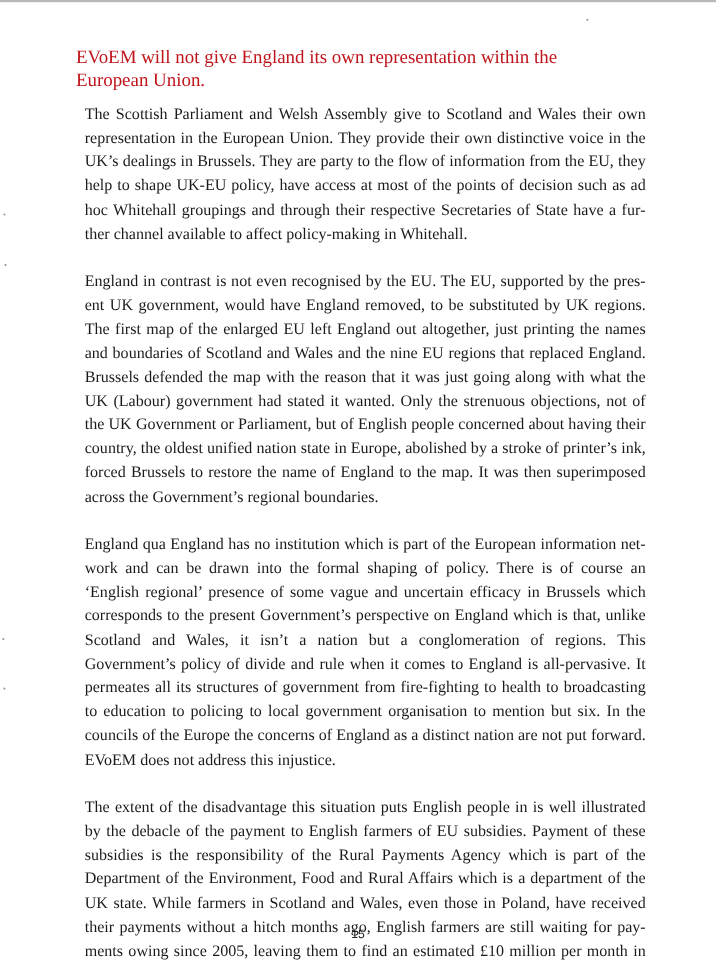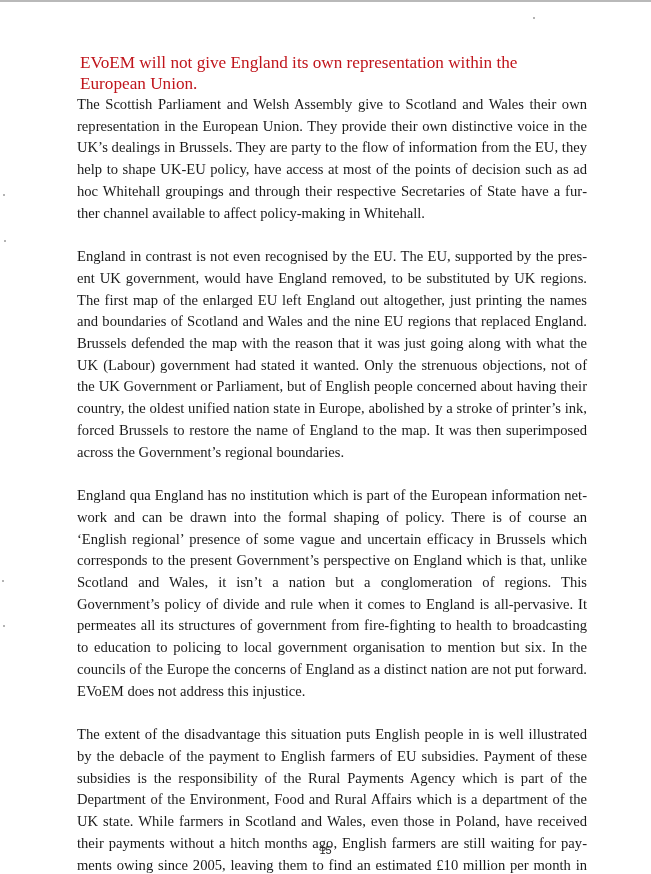--- a/index.html
+++ b/index.html
@@ -19,21 +19,21 @@
       position: absolute;
       left: 0; top: 0;
       width: 651px; height: 2px;
       background: #b9b9b9;
     }
     .heading {
       position: absolute;
       left: 65px;
       top: 37px;
       width: 470px;
-      margin: 15px;
+      margin: 4px;
       font-family: "Liberation Serif", "DejaVu Serif", serif;
       font-weight: normal;
       font-size: 17.2px;
       line-height: 21px;
       color: #c0141b;
     }
     .body-text {
       position: absolute;
       left: 65px;
       top: 94px;

